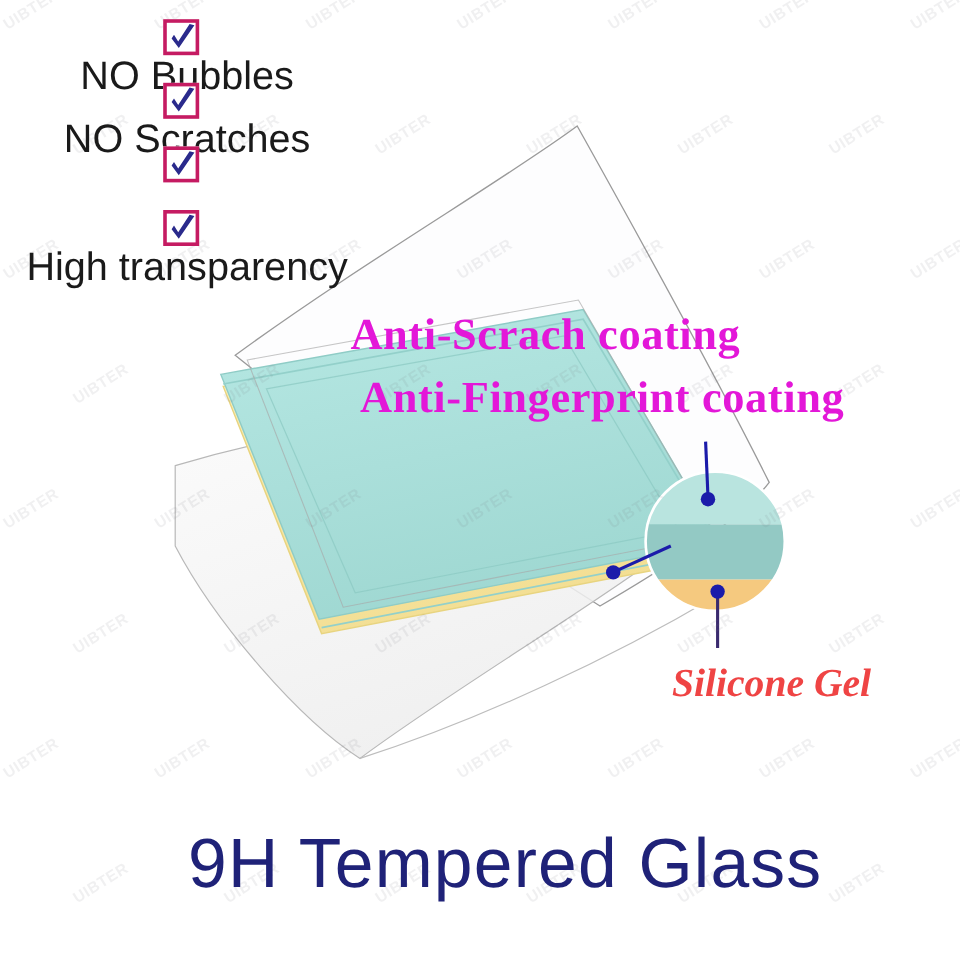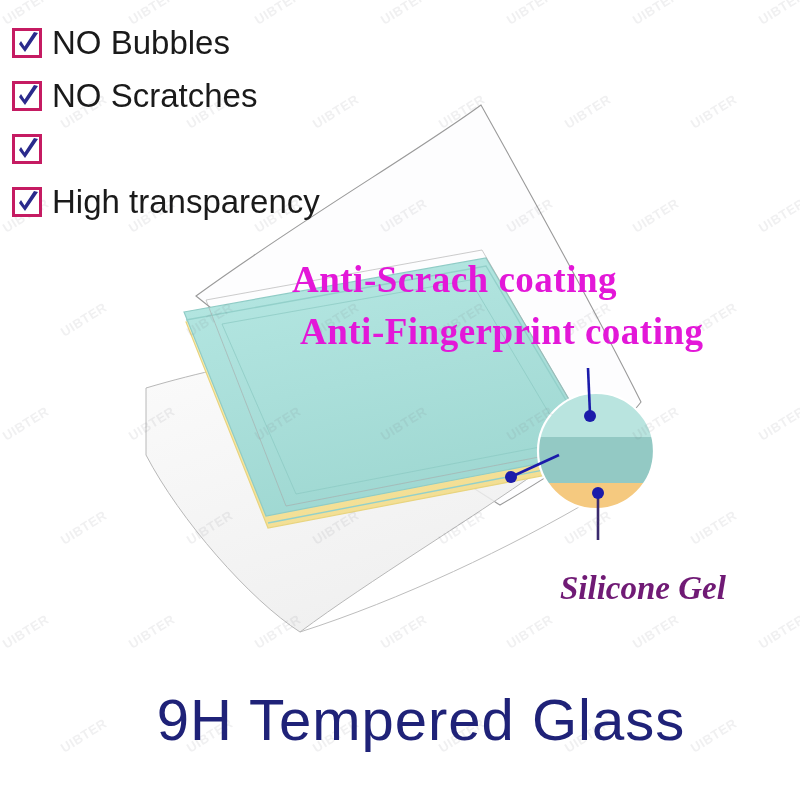--- a/index.html
+++ b/index.html
@@ -48,20 +48,21 @@
   #checklist {
     position: absolute;
     left: 12px;
     top: 16px;
     z-index: 50;
   }
   .check-row {
     display: flex;
     align-items: center;
     height: 53px;
+    flex-direction: column;
   }
   .check-box {
     position: relative;
     width: 30px;
     height: 30px;
     border: 3px solid #C51B62;
     box-sizing: border-box;
     flex: 0 0 auto;
     background: #ffffff;
   }
@@ -93,27 +94,27 @@
     white-space: nowrap;
     letter-spacing: 0.5px;
   }
   #coating-scratch { left: 292px; top: 258px; }
   #coating-fingerprint { left: 300px; top: 310px; }
 
   
   #silicone-label {
     position: absolute;
     left: 560px;
-    top: 570px;
+    top: 552px;
     z-index: 55;
     font-family: "Liberation Serif", serif;
     font-style: italic;
     font-weight: 700;
     font-size: 33px;
-    color: #701a75;
+    color: #ef4444;
     white-space: nowrap;
   }
 
   
   #product-title {
     position: absolute;
     left: 0;
     top: 686px;
     width: 800px;
     text-align: center;

